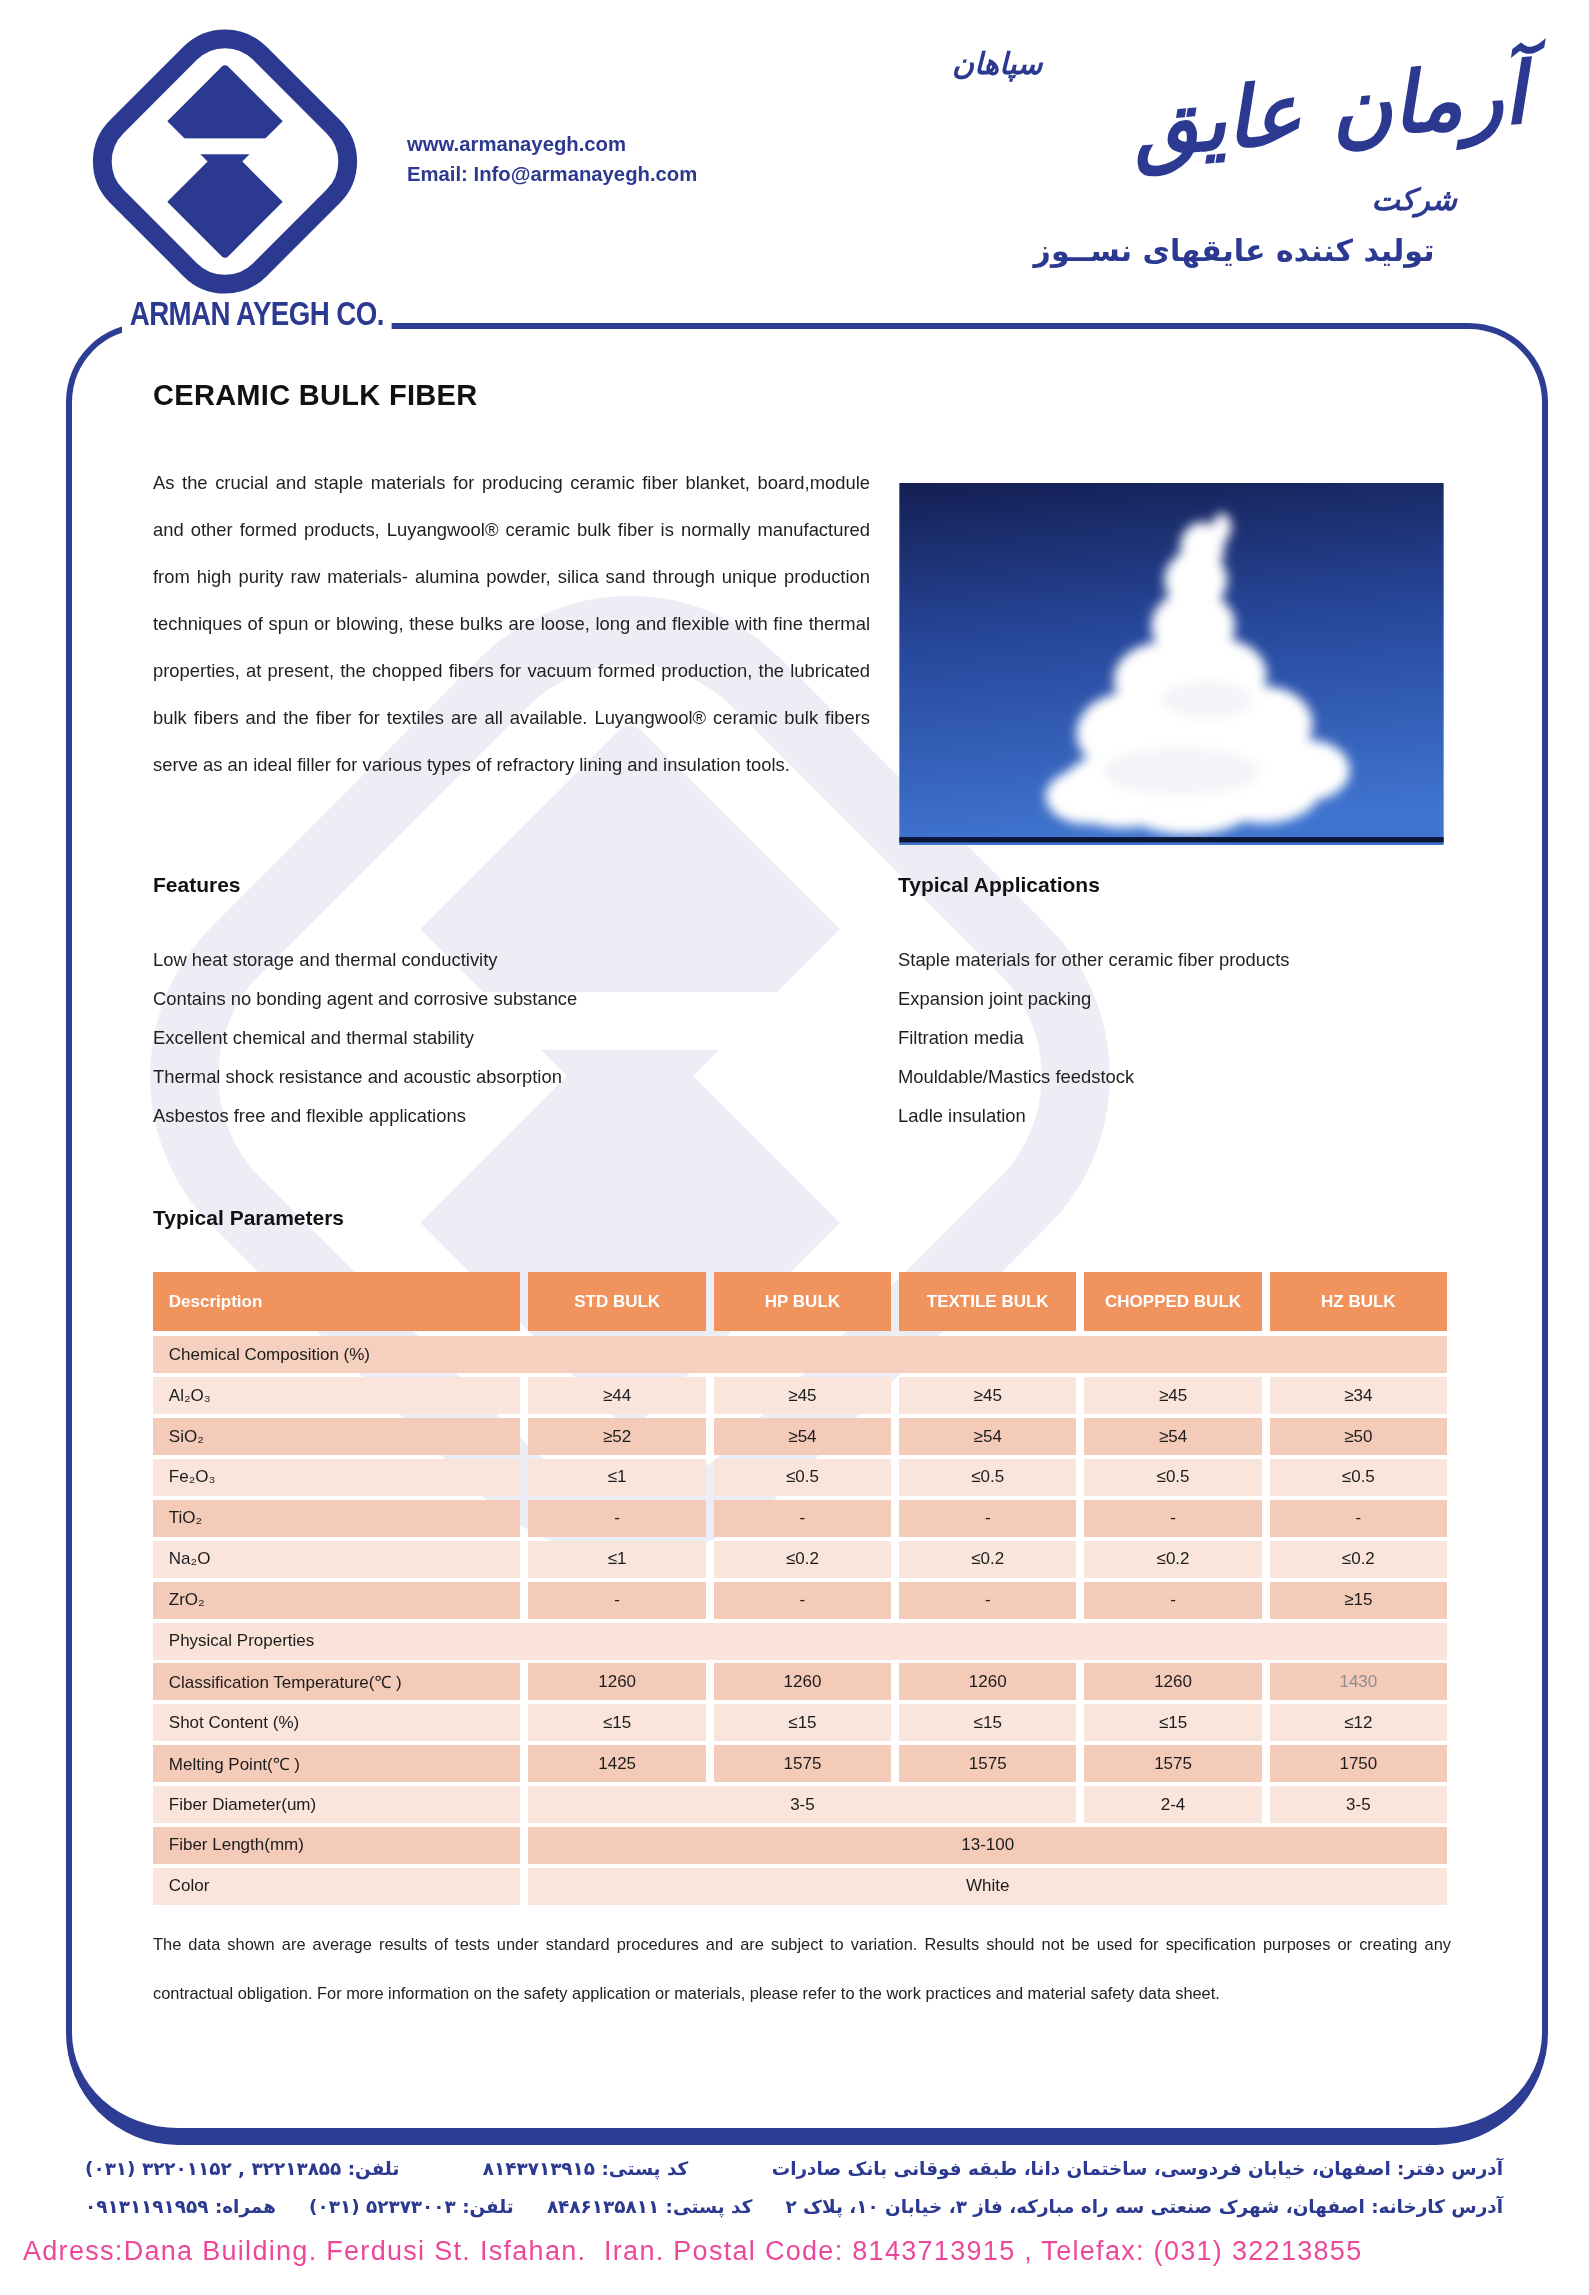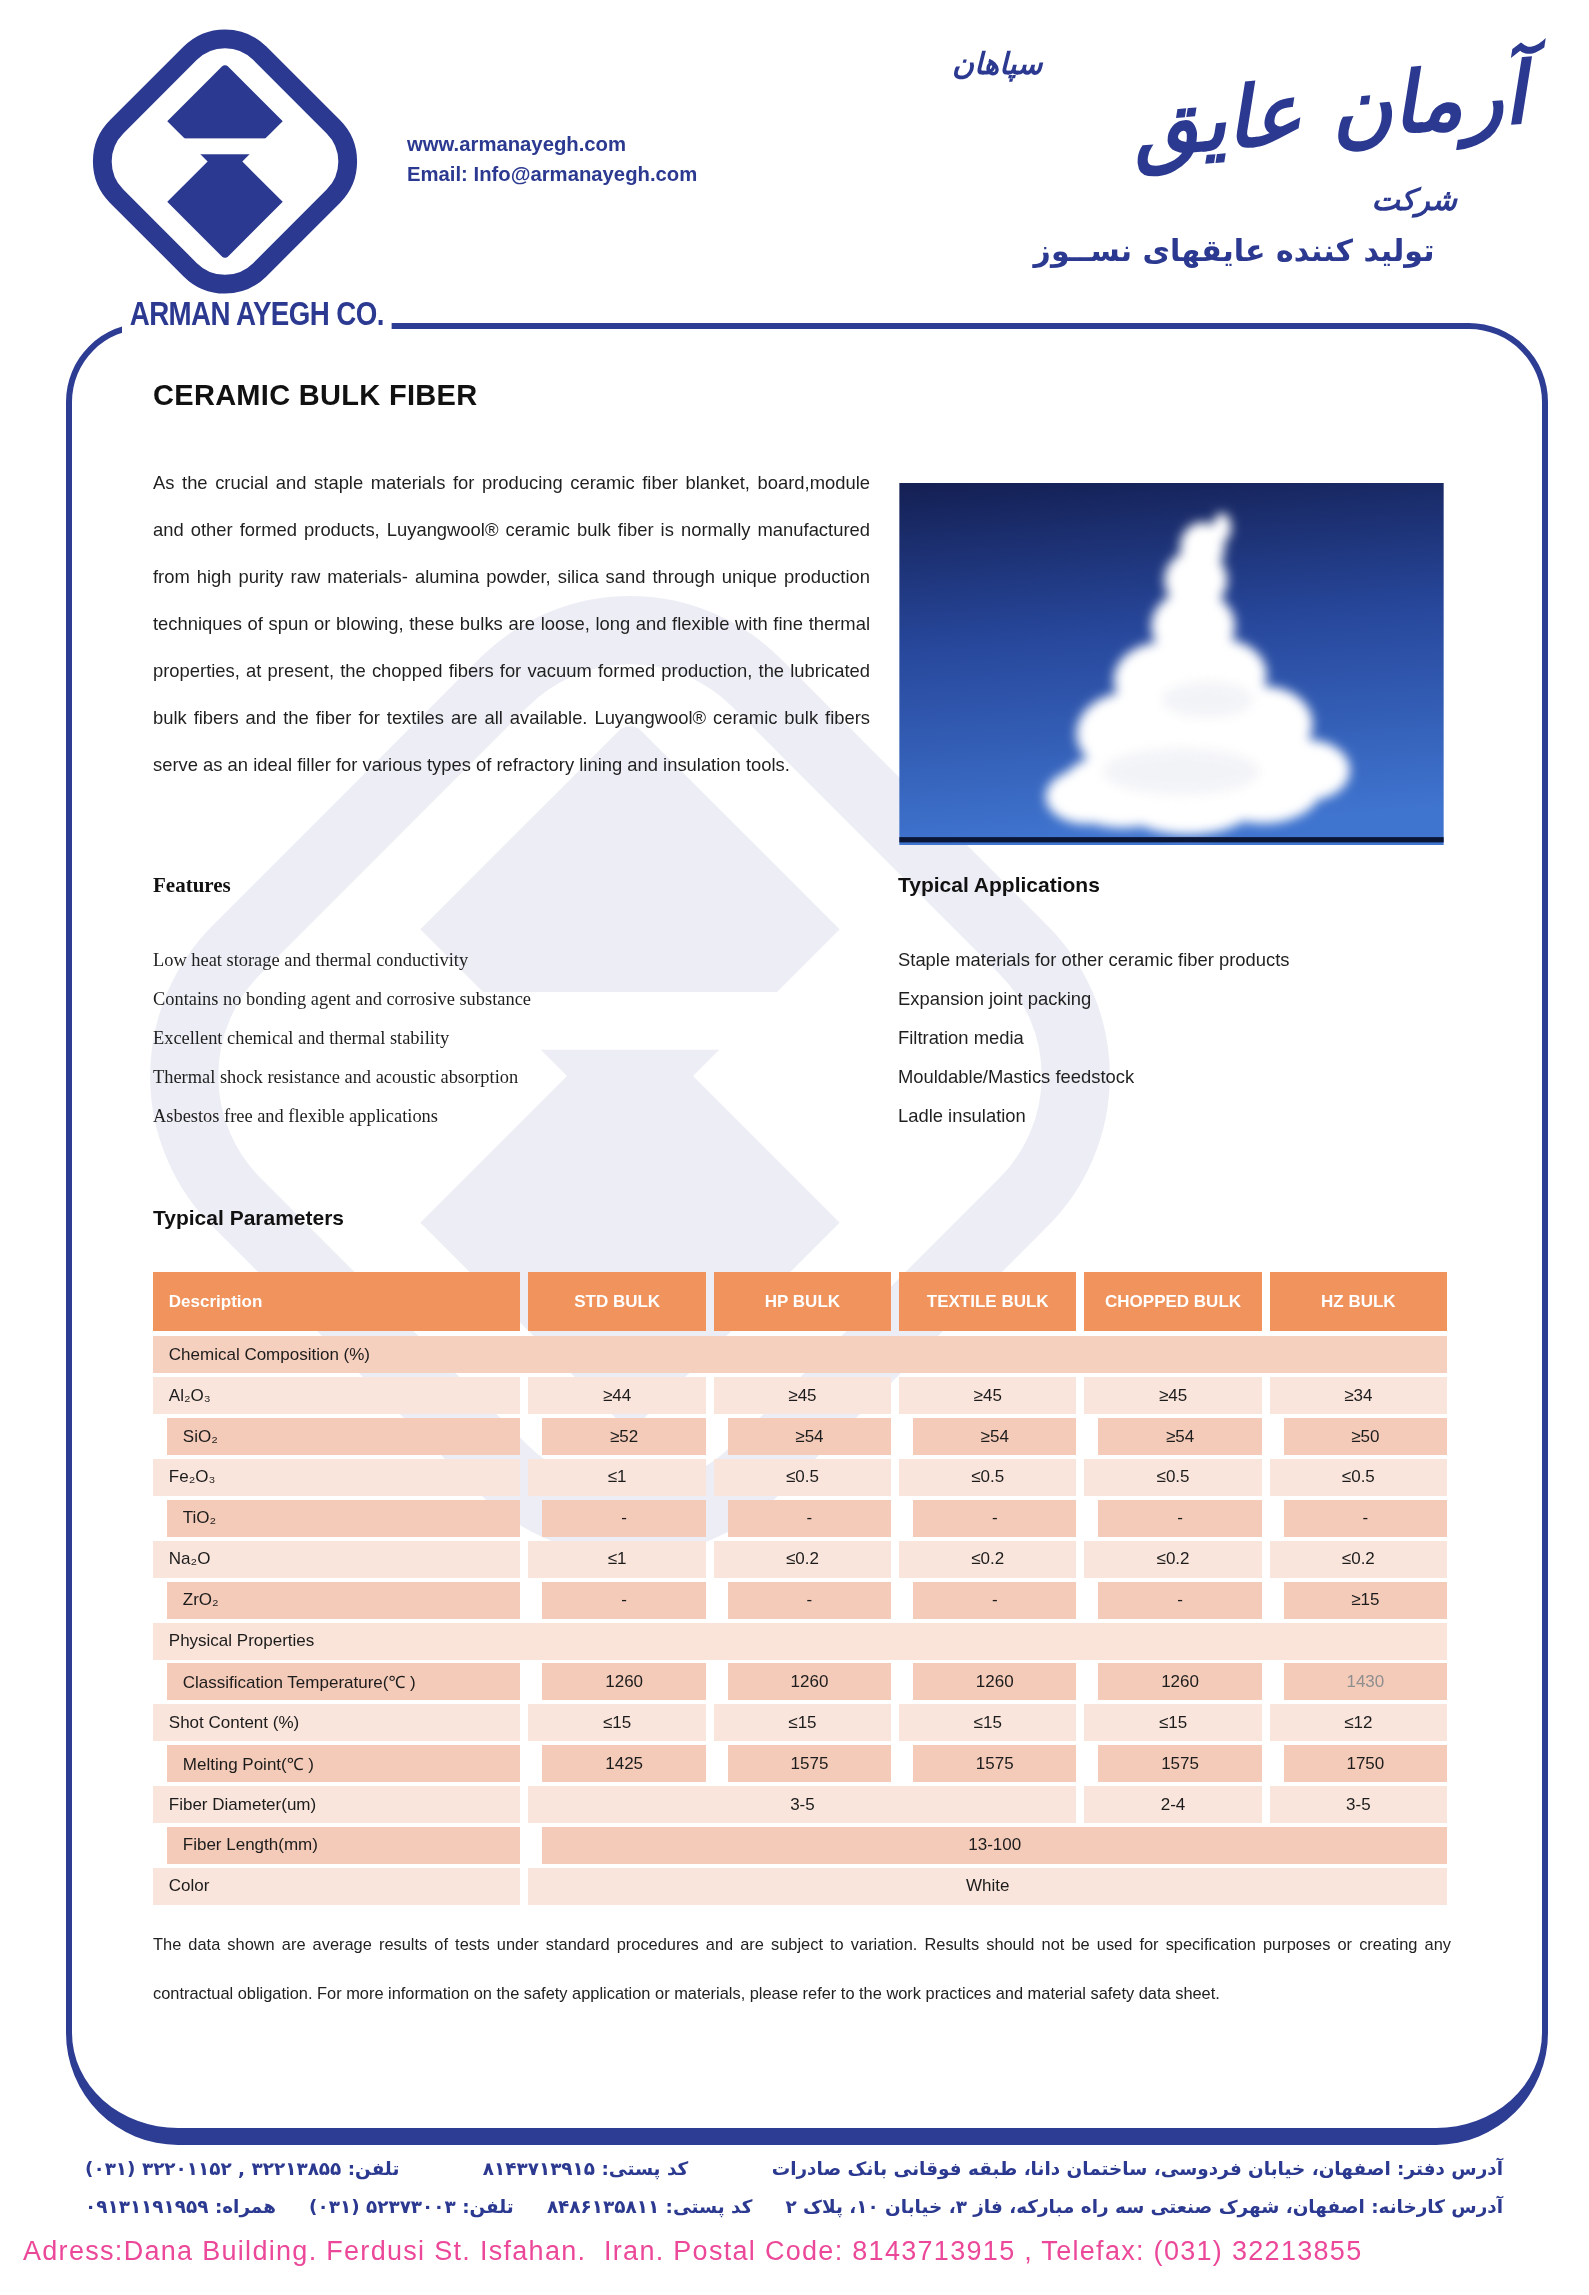--- a/index.html
+++ b/index.html
@@ -40,21 +40,21 @@
   .ptable{position:absolute;left:153px;top:1272px;width:1294px;}
   .prow{display:grid;grid-template-columns:28.4% 1fr 1fr 1fr 1fr 1fr;column-gap:8px;margin-bottom:3.9px;}
   .pcell{display:flex;align-items:center;justify-content:center;height:37px;font-size:17px;}
   .prow.head .pcell{height:59px;background:#F0935C;color:#ffffff;font-weight:bold;}
   .prow.head{margin-bottom:5.3px;}
   .pcell.desc{justify-content:flex-start;padding-left:15.8px;}
   .pcell.full{grid-column:1 / -1;justify-content:flex-start;padding-left:15.8px;}
   .pcell.span3{grid-column:2 / span 3;}
   .pcell.span5{grid-column:2 / -1;}
   .light{background:#FAE5DC;}
-  .dark{background:#F4CBB9;margin-left:14px;}
+  .dark{background:#F4CBB9;}
   .sub1{background:#F6D0BF;}
   .sub2{background:#FAE3D8;}
   .grey{color:#8f8f8f;}
   
   .disclaimer{position:absolute;left:153px;top:1920px;width:1298px;font-size:16.4px;line-height:49px;text-align:justify;color:#222;margin:0;}
   .fa-footer{position:absolute;left:85px;width:1418px;display:flex;justify-content:space-between;direction:rtl;
     font-family:"DejaVu Sans",sans-serif;font-size:18.4px;font-weight:bold;color:#2B3990;white-space:nowrap;}
   .fa-footer.line1{top:2158px;}
   .fa-footer.line2{top:2196px;}
   .en-footer{position:absolute;left:23px;top:2236px;width:1549px;font-size:27px;letter-spacing:1.3px;color:#ec4899;white-space:pre;}
@@ -136,21 +136,21 @@
       <ellipse cx="492" cy="68" rx="14" ry="22"></ellipse>
     </g>
     <g fill="#e9ebf1" opacity="0.55" filter="url(#fl)">
       <ellipse cx="430" cy="440" rx="120" ry="36"></ellipse>
       <ellipse cx="470" cy="330" rx="70" ry="28"></ellipse>
     </g>
     <rect y="540" width="830" height="8" fill="#0b1534"></rect>
   </svg>
 </div>
 
-<div class="list-block" style="left:153px;top:873px;width:722px;font-family:Liberation Serif, serif;">
+<div class="list-block" style="left:153px;top:873px;width:722px;">
   <h2 class="list-heading">Features</h2>
   <ul class="plain-list">
     <li>Low heat storage and thermal conductivity</li>
     <li>Contains no bonding agent and corrosive substance</li>
     <li>Excellent chemical and thermal stability</li>
     <li>Thermal shock resistance and acoustic absorption</li>
     <li>Asbestos free and flexible applications</li>
   </ul>
 </div>
 

